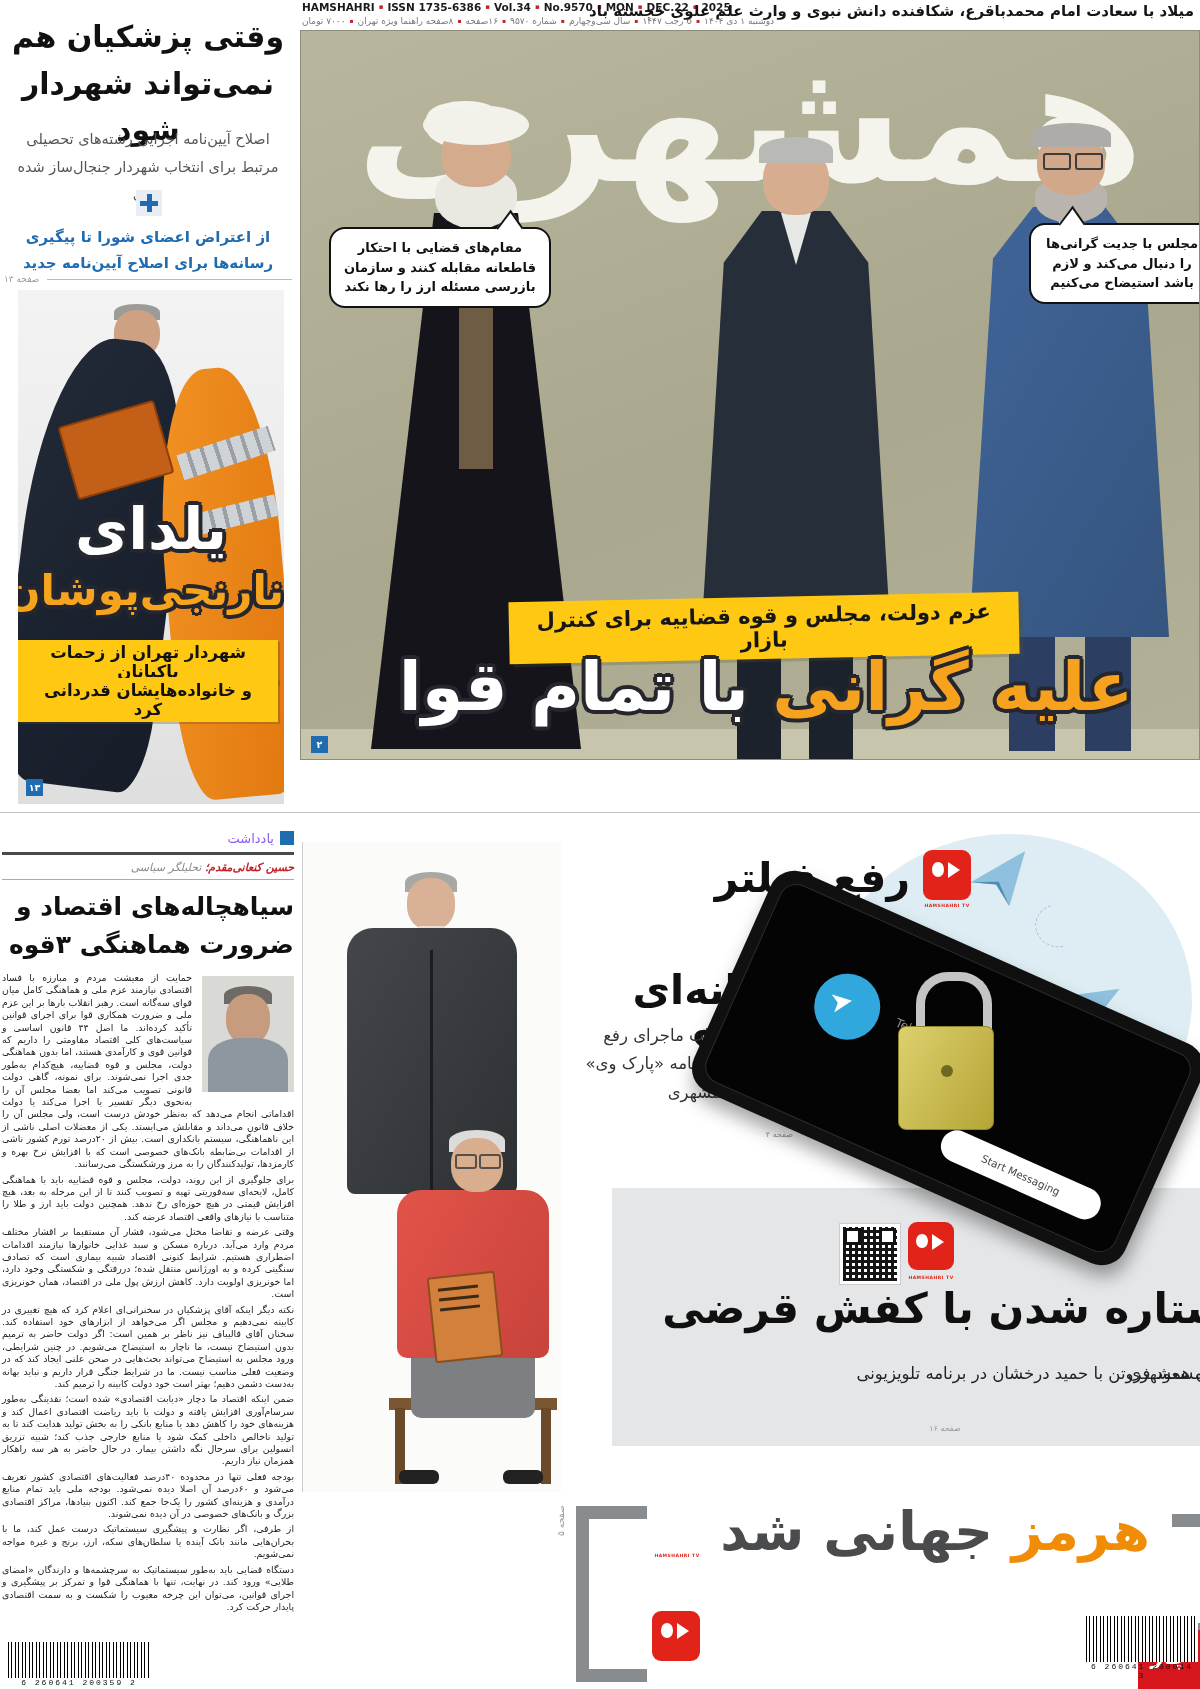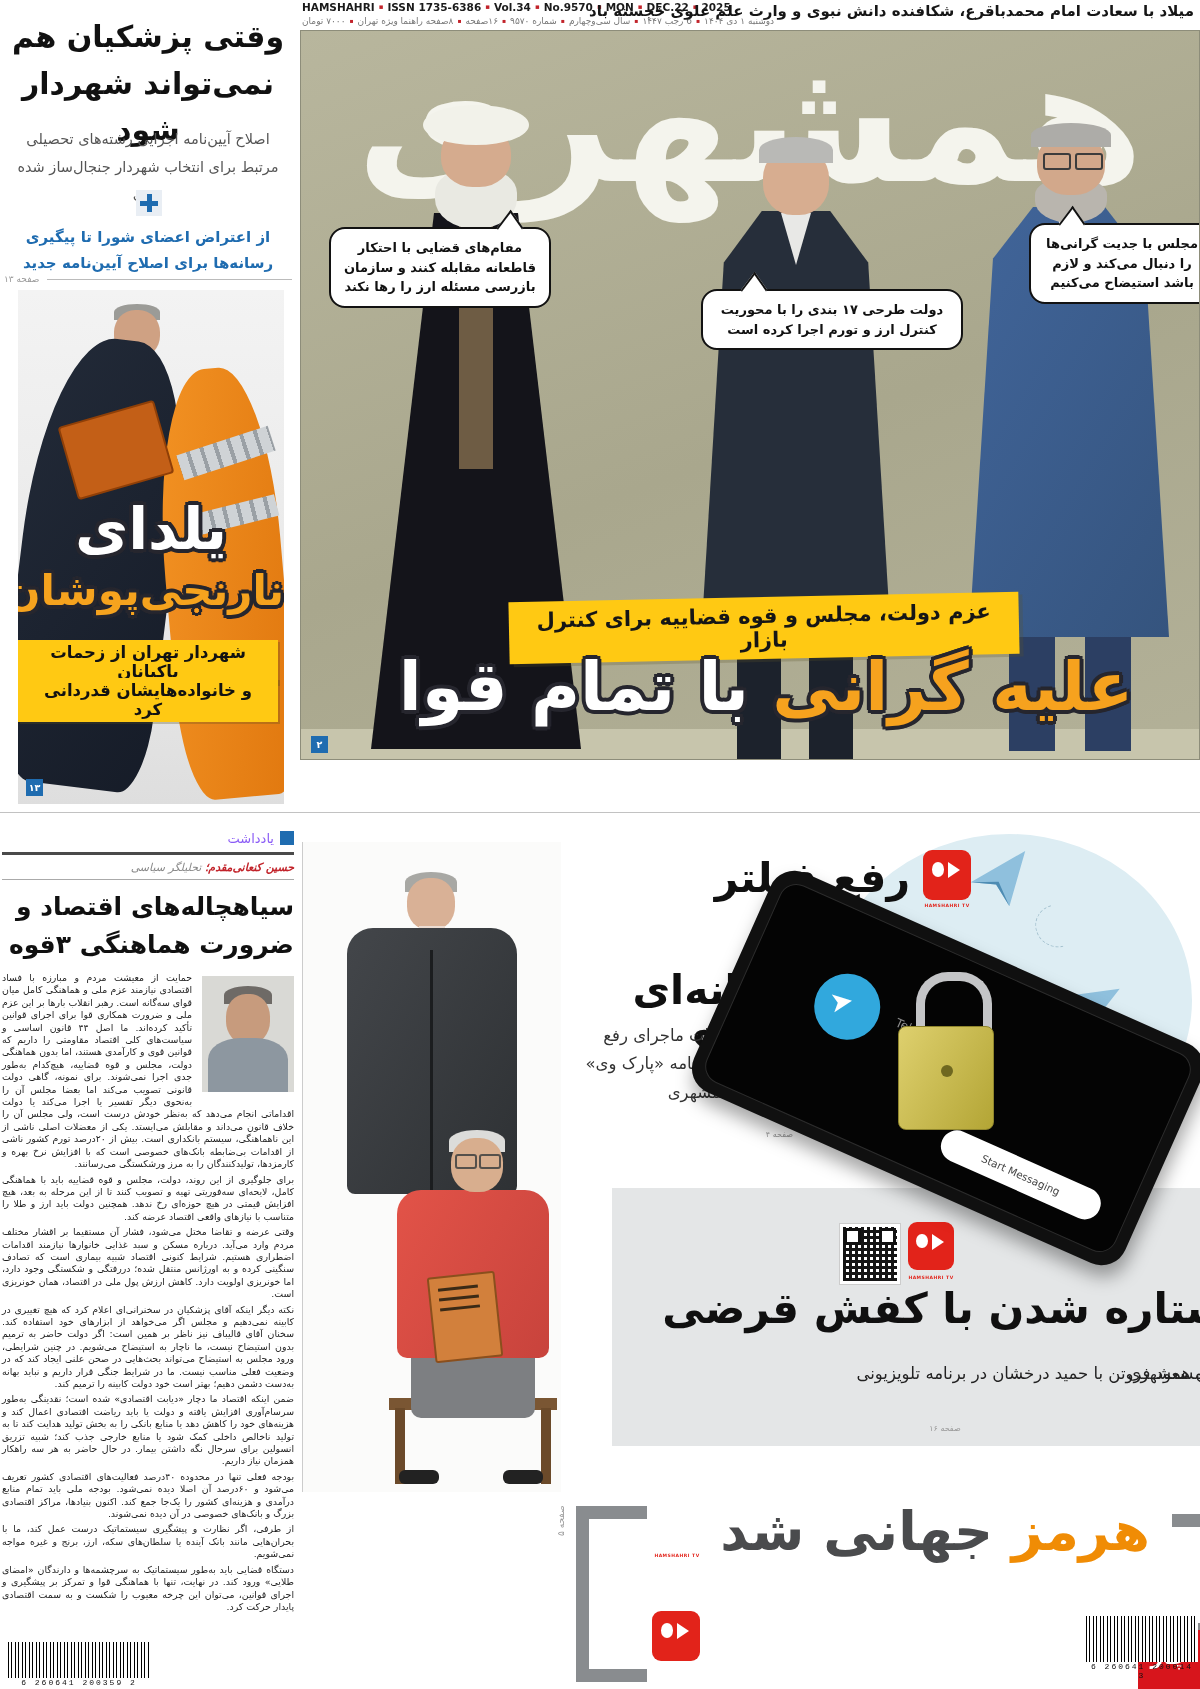--- a/index.html
+++ b/index.html
@@ -240,24 +240,20 @@
       <div class="head" style="left:68px;top:10px;width:68px;height:62px;background:#d2a88b;"></div>
       <div style="left:62px;top:0;width:80px;height:24px;background:#adaca8;border-radius:50% 50% 0 0;"></div>
       <div style="left:74px;top:30px;width:24px;height:13px;border:2px solid #3c3c3c;border-radius:3px;"></div>
       <div style="left:106px;top:30px;width:24px;height:13px;border:2px solid #3c3c3c;border-radius:3px;"></div>
     </div>
 
     <div class="bubble" style="left:28px;top:196px;width:196px;">
       <span class="tail" style="right:28px;"></span>
       <span>مقام‌های قضایی با احتکار قاطعانه مقابله کنند و سازمان بازرسی مسئله ارز را رها نکند</span>
     </div>
-    <div class="bubble" style="left:400px;top:258px;width:236px;">
-      <span class="tail" style="left:40px;"></span>
-      <span>دولت طرحی ۱۷ بندی را با محوریت کنترل ارز و تورم اجرا کرده است</span>
-    </div>
     <div class="bubble" style="left:728px;top:192px;width:160px;">
       <span class="tail" style="left:30px;"></span>
       <span>مجلس با جدیت گرانی‌ها را دنبال می‌کند و لازم باشد استیضاح می‌کنیم</span>
     </div>
 
     <div class="abs" id="kicker">عزم دولت، مجلس و قوه قضاییه برای کنترل بازار</div>
     <div class="abs" id="big-head">
       <span class="or outl">علیه گرانی</span>
       <span> </span>
       <span class="wh outl">با تمام قوا</span>

